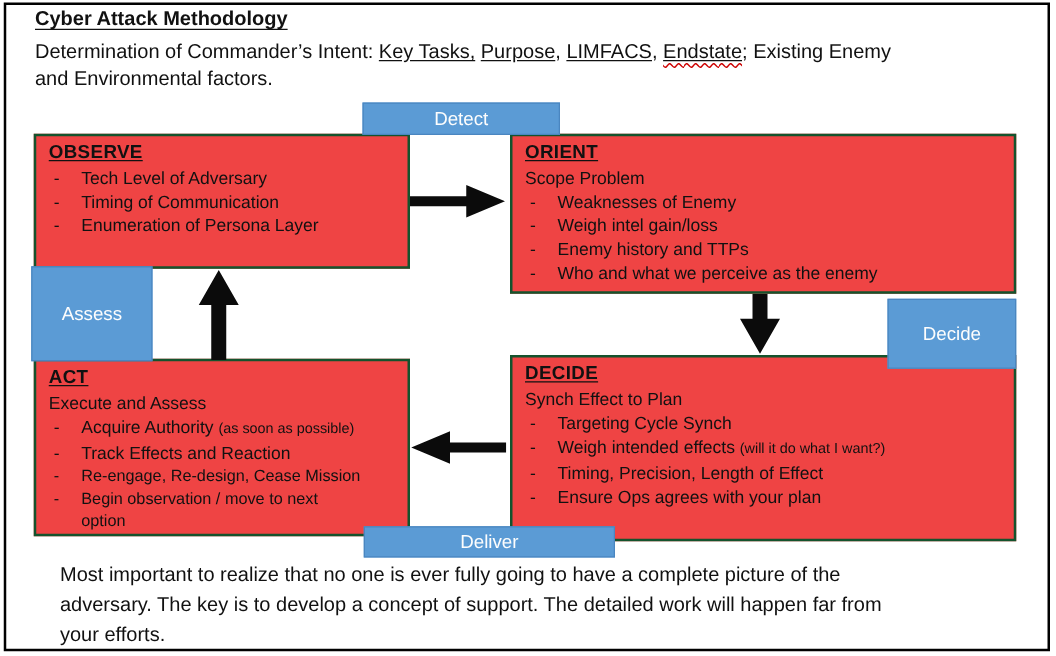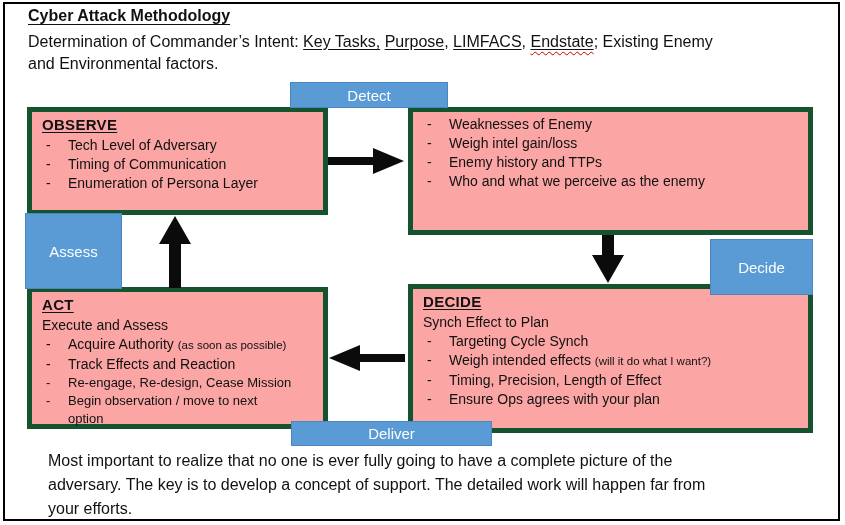--- a/index.html
+++ b/index.html
@@ -6,21 +6,21 @@
   body{width:845px;height:525px;position:relative;overflow:hidden;
        font-family:"Liberation Sans",sans-serif;color:#111;}
   .frame{position:absolute;left:3px;top:2px;width:833px;height:515px;
          border:2px solid #000;z-index:0;}
   .title{position:absolute;left:28px;top:7px;font-size:16px;font-weight:bold;
          text-decoration:underline;text-underline-offset:3px;z-index:1;}
   .subtitle{position:absolute;left:28px;top:31px;width:700px;font-size:16px;
             line-height:22px;z-index:1;}
   .u{text-decoration:underline;text-underline-offset:2px;}
   .misspell{text-decoration:underline wavy #c00 1px;text-underline-offset:4px;}
-  .box{position:absolute;background:#fca5a5;border:5px solid #14532d;
+  .box{position:absolute;background:#ef4444;border:2px solid #14532d;
        box-sizing:border-box;padding:3px 10px 0 10px;z-index:2;}
   .box h2{font-size:15px;font-weight:bold;margin:0 0 1px 0;line-height:20px;
           text-decoration:underline;text-underline-offset:2px;letter-spacing:.3px;}
   .sub{font-size:14px;line-height:19px;}
   .bullet{display:flex;font-size:14px;line-height:19px;}
   .bullet.small{font-size:13px;line-height:18px;}
   .dash{flex:none;width:26px;padding-left:4px;box-sizing:border-box;}
   .btext{flex:1;}
   .btext.wrapnarrow{max-width:210px;}
   .note{font-size:11.5px;}
@@ -55,20 +55,22 @@
     <span class="dash">-</span>
     <span class="btext">Timing of Communication</span>
   </div>
   <div class="bullet">
     <span class="dash">-</span>
     <span class="btext">Enumeration of Persona Layer</span>
   </div>
 </div>
 
 <div class="box" style="left:408px;top:107px;width:405px;height:128px">
+  <h2>ORIENT</h2>
+  <div class="sub">Scope Problem</div>
   <div class="bullet">
     <span class="dash">-</span>
     <span class="btext">Weaknesses of Enemy</span>
   </div>
   <div class="bullet">
     <span class="dash">-</span>
     <span class="btext">Weigh intel gain/loss</span>
   </div>
   <div class="bullet">
     <span class="dash">-</span>

